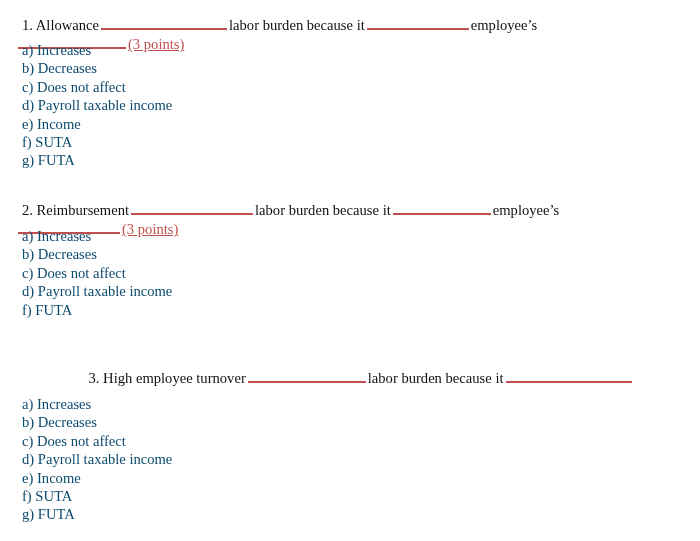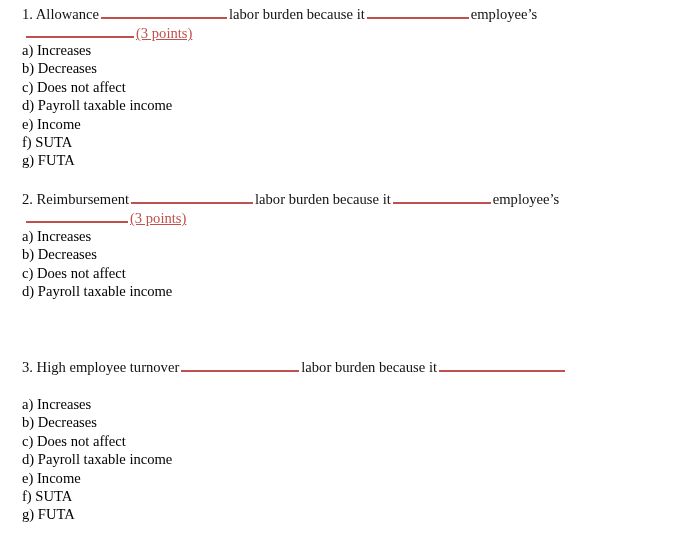--- a/index.html
+++ b/index.html
@@ -19,35 +19,36 @@
     position: relative;
     width: 700px;
     height: 541px;
     padding: 0;
     box-sizing: border-box;
   }
   .question-block {
     position: absolute;
     left: 0;
     width: 700px;
+    margin-top: 11px;
   }
   .q-line {
     font-size: 14.6px;
     line-height: 18.4px;
     white-space: nowrap;
     color: #111111;
   }
   .q-line-1 {
     padding-left: 22px;
   }
   .q-line-2 {
     padding-left: 22px;
   }
   .q-line-2.indent-extra {
-    padding-left: 24px;
+    padding-left: 16px;
   }
   .blank {
     display: inline-block;
     border-bottom: 2px solid #c0504d;
     vertical-align: baseline;
     height: 13px;
     margin: 0 2px;
   }
   .points {
     color: #c0504d;
@@ -60,21 +61,21 @@
   }
   .options {
     position: absolute;
     left: 22px;
     width: 360px;
   }
   .option {
     font-size: 14.6px;
     line-height: 18.4px;
     white-space: nowrap;
-    color: #000000;
+    color: #0c4a6e;
   }
 </style>
 </head>
 <body>
 
 <div class="page">
 
   <div class="question-block" style="top:4px;">
     <div class="q-line q-line-1">
       <span>1. Allowance</span><span class="blank" style="width:126px;"></span><span>labor burden because it</span><span class="blank" style="width:102px;"></span><span>employee’s</span>
@@ -101,23 +102,24 @@
     <div class="q-line q-line-2 indent-extra">
       <span class="blank" style="width:102px;"></span><span class="points">(3 points)</span>
     </div>
   </div>
 
   <div class="options" style="top:227px;">
     <div class="option">a) Increases</div>
     <div class="option">b) Decreases</div>
     <div class="option">c) Does not affect</div>
     <div class="option">d) Payroll taxable income</div>
+    <div class="option">f) FUTA</div>
   </div>
 
-  <div class="question-block" style="top:357px;">
+  <div class="question-block" style="top:357px;text-align:center;">
     <div class="q-line q-line-1">
       <span>3. High employee turnover</span><span class="blank" style="width:118px;"></span><span>labor burden because it</span><span class="blank" style="width:126px;"></span>
     </div>
   </div>
 
   <div class="options" style="top:395px;">
     <div class="option">a) Increases</div>
     <div class="option">b) Decreases</div>
     <div class="option">c) Does not affect</div>
     <div class="option">d) Payroll taxable income</div>

